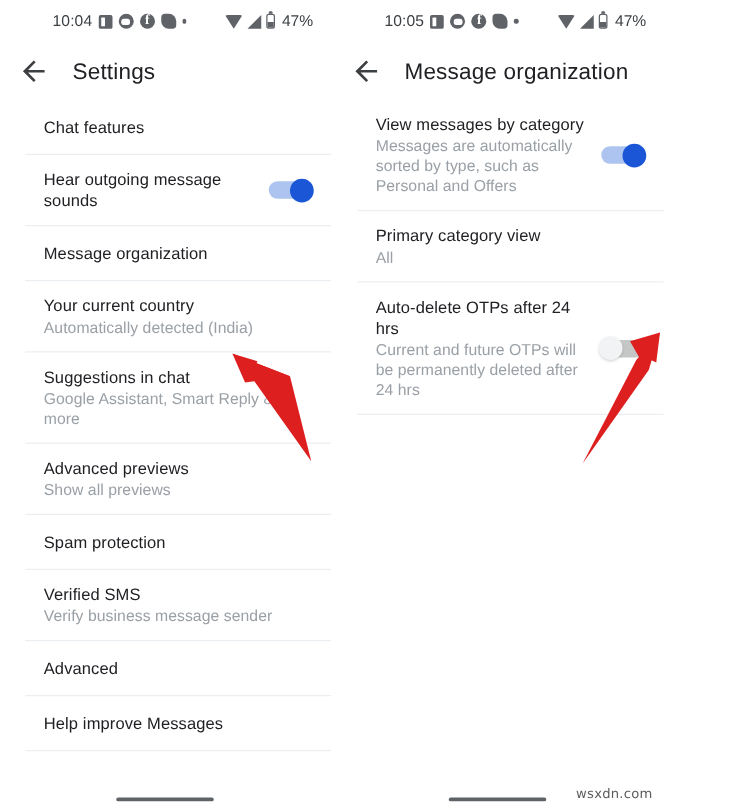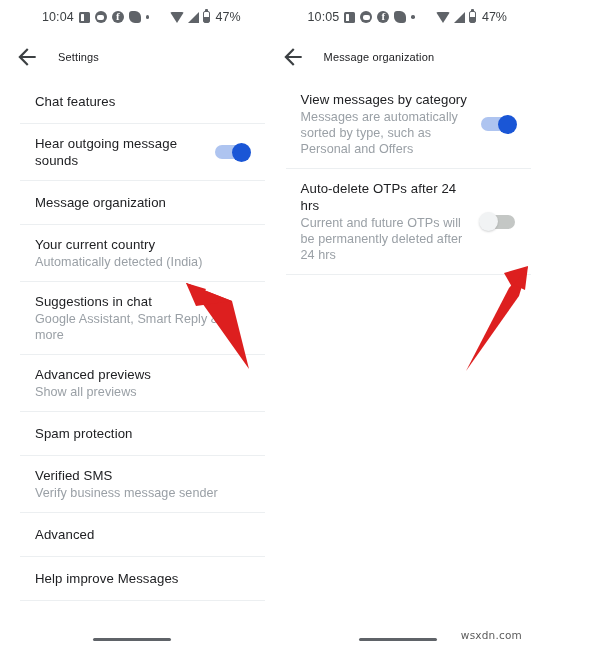--- a/index.html
+++ b/index.html
@@ -44,21 +44,21 @@
     font-size: 12.5px;
     color: #3c4043;
     letter-spacing: 0.1px;
     font-weight: 400;
   }
   .sb-right {
     display: flex;
     align-items: center;
     gap: 4px;
     position: absolute;
-    right: 24px;
+    right: 14px;
     top: 50%;
     transform: translateY(-50%);
   }
   .sb-batt-text {
     font-size: 12.5px;
     color: #3c4043;
     margin-left: 2px;
   }
   .ic { display: inline-block; vertical-align: middle; }
   .ic-sq {
@@ -150,21 +150,21 @@
     padding-left: 14px;
   }
   .back-arrow {
     width: 26px; height: 26px;
     position: relative;
     flex: 0 0 auto;
     cursor: pointer;
   }
   .back-arrow svg { display: block; }
   .appbar-title {
-    font-size: 11px;
+    font-size: 18px;
     color: #202124;
     margin-left: 18px;
     letter-spacing: 0.15px;
   }
 
   
   .list { width: 100%; }
   .row {
     position: relative;
     padding: 11px 16px 11px 15px;
@@ -387,20 +387,26 @@
       <div class="row">
         <div class="texts">
           <div class="row-title">View messages by category</div>
           <div class="row-sub">Messages are automatically sorted by type, such as Personal and Offers</div>
         </div>
         <div class="toggle on">
           <span class="thumb"></span>
         </div>
       </div>
 
+      <div class="row">
+        <div class="texts">
+          <div class="row-title">Primary category view</div>
+          <div class="row-sub">All</div>
+        </div>
+      </div>
 
       <div class="row">
         <div class="texts">
           <div class="row-title">Auto-delete OTPs after 24 hrs</div>
           <div class="row-sub">Current and future OTPs will be permanently deleted after 24 hrs</div>
         </div>
         <div class="toggle off">
           <span class="thumb"></span>
         </div>
       </div>

